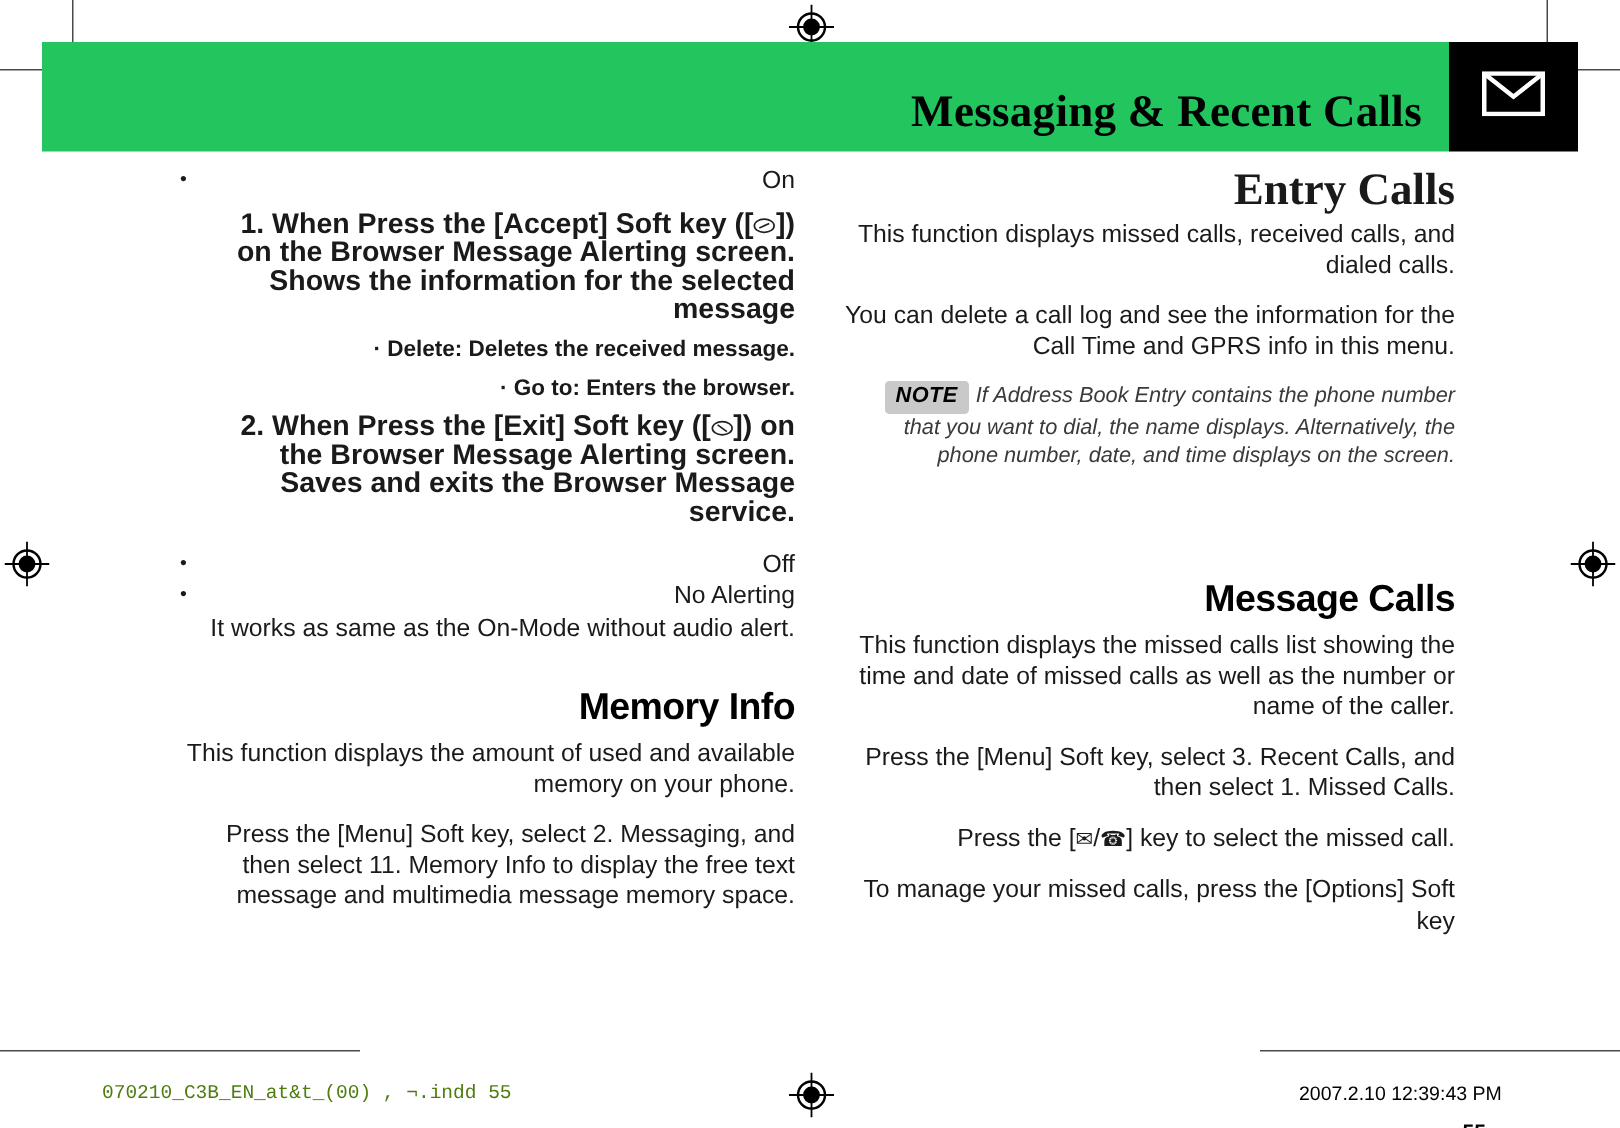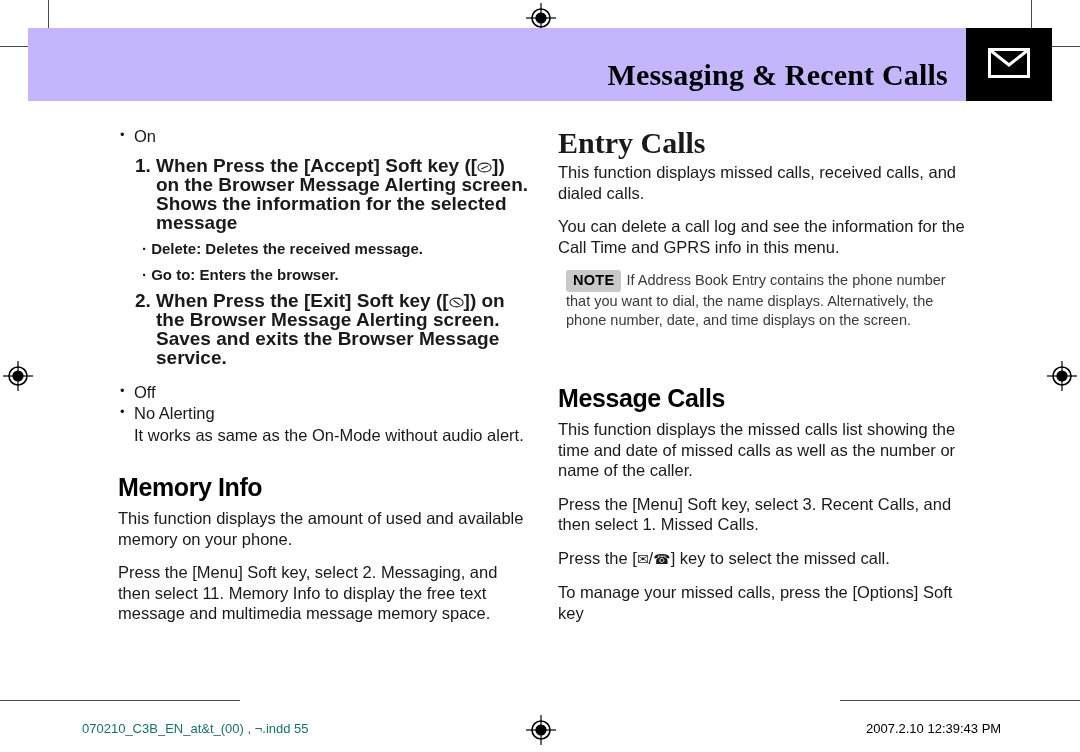--- a/index.html
+++ b/index.html
@@ -32,21 +32,21 @@
   }
   .reg svg { display: block; }
 
   
   .header-band {
     position: absolute;
     left: 28px;
     top: 28px;
     width: 938px;
     height: 73px;
-    background: #c4b5fd;
+    background: #22c55e;
   }
   .header-title {
     position: absolute;
     right: 0;
     bottom: 9px;
     padding-right: 18px;
     font-family: "Liberation Serif", serif;
     font-weight: bold;
     font-size: 30px;
     letter-spacing: 0.2px;
@@ -65,23 +65,24 @@
     position: absolute;
     left: 50%;
     top: 50%;
     transform: translate(-50%, -50%);
   }
 
   
   .page {
     position: absolute;
     left: 0;
-    top: 114px;
+    top: 98px;
     width: 1080px;
     height: 600px;
+    text-align: right;
   }
   .col {
     position: absolute;
     top: 12px;
   }
   .col-left  { left: 118px;  width: 412px; }
   .col-right { left: 558px;  width: 412px; }
 
   p { margin: 0; }
 
@@ -153,21 +154,22 @@
   .spacer-lg { height: 26px; }
   .spacer-md { height: 16px; }
   .spacer-sm { height: 8px; }
 
   
   .note-block {
     font-size: 14.5px;
     line-height: 19px;
     color: #3a3a3a;
     padding-left: 8px;
-    margin-bottom: 12px;
+    margin-bottom: 29px;
+    font-style: italic;
   }
   .note-tag {
     display: inline-block;
     background: #c9c9c9;
     color: #000;
     font-weight: bold;
     font-size: 14.5px;
     letter-spacing: 0.3px;
     padding: 1px 7px 2px 7px;
     border-radius: 3px;
@@ -207,25 +209,26 @@
     width: 1080px;
     height: 52px;
   }
   .footer-rule {
     position: absolute;
     background: #4a4a4a;
     height: 1px;
   }
   .footer-left {
     position: absolute;
-    left: 82px;
+    left: 68px;
     top: 21px;
     font-size: 13px;
-    color: #0f766e;
+    color: #4d7c0f;
     white-space: nowrap;
+    font-family: Liberation Mono, monospace;
   }
   .footer-right {
     position: absolute;
     left: 866px;
     top: 21px;
     font-size: 13px;
     color: #000;
     white-space: nowrap;
   }
 </style>

